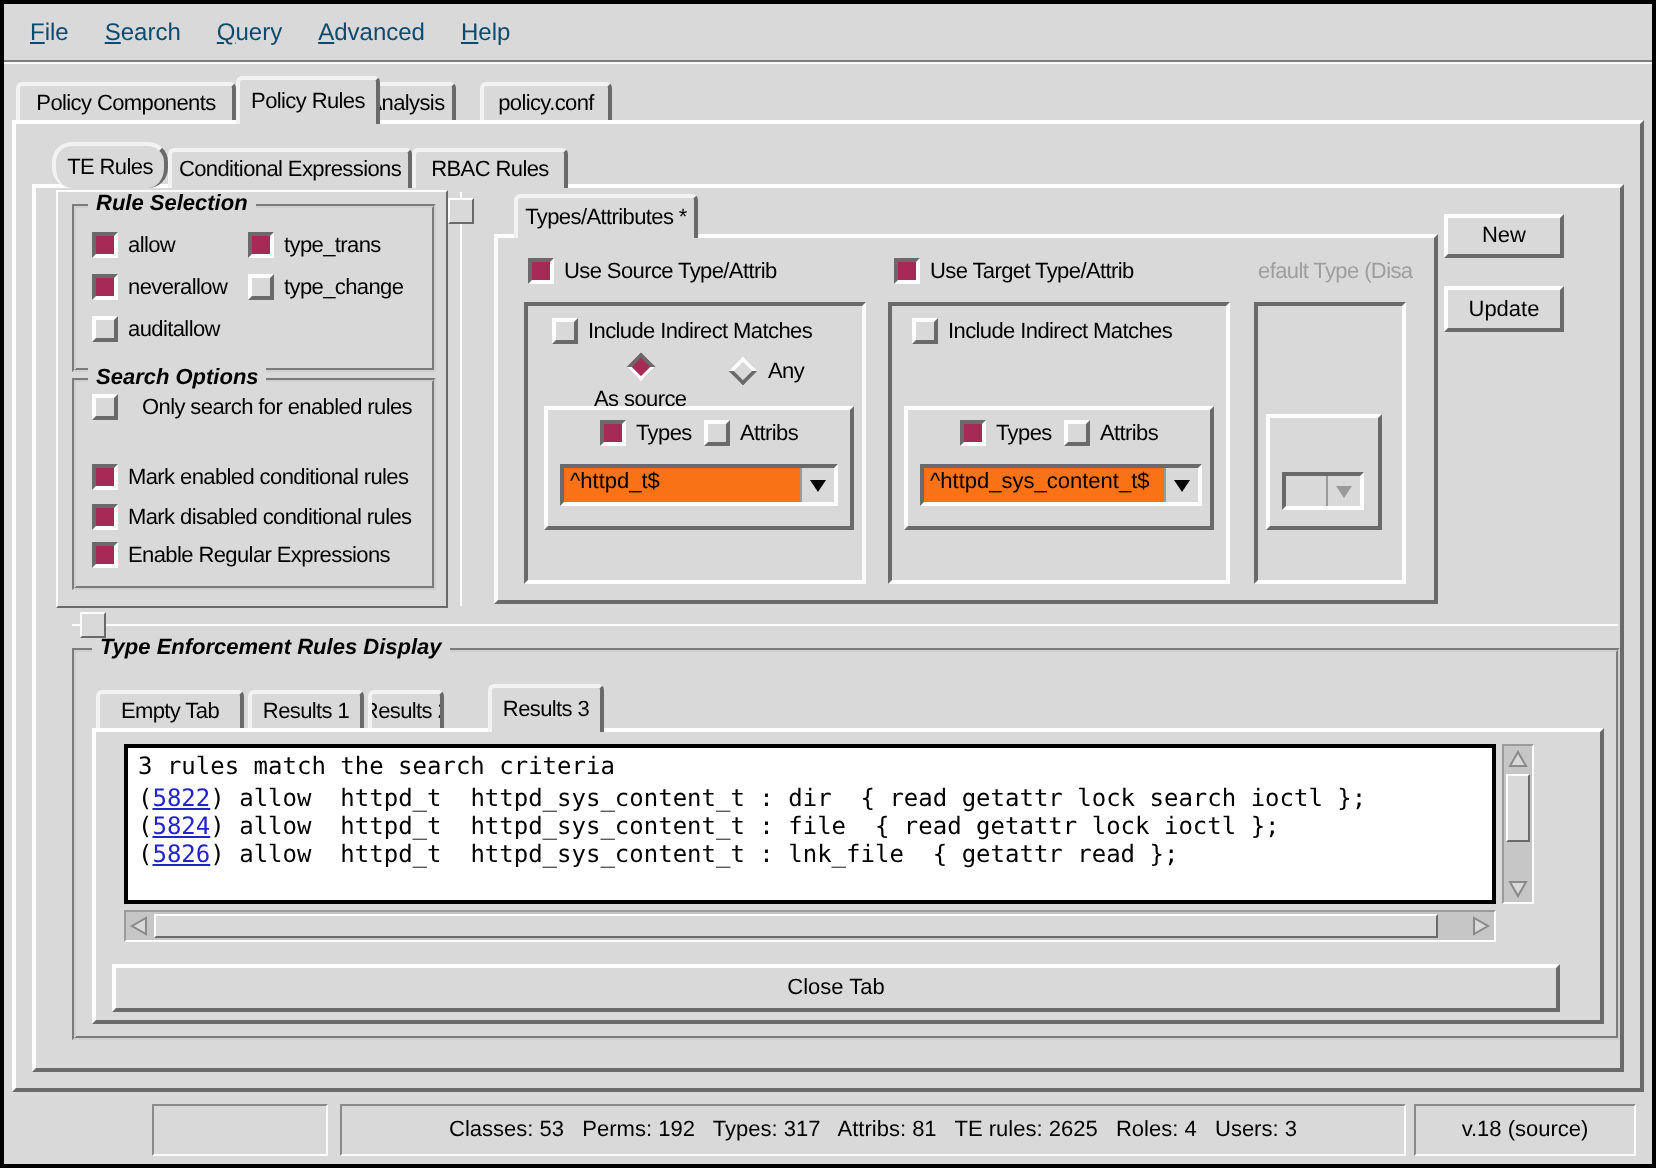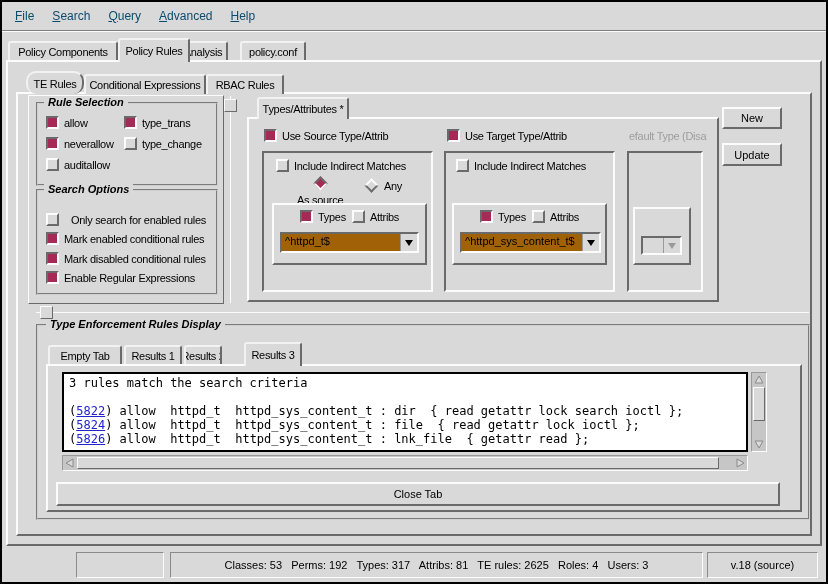--- a/index.html
+++ b/index.html
@@ -22,21 +22,21 @@
   .pane{background:#d9d9d9;z-index:1;}
   
   .lf{border:2px groove #cfcfcf;background:transparent;}
   .lf-title{position:absolute;background:#d9d9d9;padding:0 4px;font-style:italic;font-weight:bold;font-size:11px;white-space:nowrap;z-index:2;}
   
   .check{display:flex;align-items:center;gap:5px;height:15px;font-size:11px;letter-spacing:-0.3px;white-space:nowrap;z-index:2;}
   .check .ind{width:13px;height:13px;box-sizing:border-box;border:2px solid;border-color:#fcfcfc #6a6a6a #6a6a6a #fcfcfc;background:#d9d9d9;flex:0 0 13px;}
   .check.on .ind{border-color:#6a6a6a #fcfcfc #fcfcfc #6a6a6a;background:var(--accent);}
   .check.rad .ind{width:11px;height:11px;flex:0 0 11px;transform:rotate(45deg) scale(0.92);margin:0 2px;}
   
-  .combo{display:flex;background:#a16207;border:2px solid;border-color:#6a6a6a #fcfcfc #fcfcfc #6a6a6a;box-sizing:border-box;}
+  .combo{display:flex;background:#f97316;border:2px solid;border-color:#6a6a6a #fcfcfc #fcfcfc #6a6a6a;box-sizing:border-box;}
   .combo .cval{flex:1;font-size:11px;line-height:15px;padding-left:3px;white-space:pre;overflow:hidden;color:#000;}
   .combo .carr{width:16px;background:#d9d9d9;border-left:1px solid #9a9a9a;display:flex;align-items:center;justify-content:center;}
   .combo .carr i{display:block;width:0;height:0;border:4px solid transparent;border-top:6px solid #000;margin-top:5px;}
   .combo.dis{background:#d9d9d9;}
   .combo.dis .carr i{border-top-color:#9a9a9a;}
   
   .btn{background:#d9d9d9;border:2px solid;border-color:#fcfcfc #6a6a6a #6a6a6a #fcfcfc;font-size:11px;display:flex;align-items:center;justify-content:center;box-sizing:border-box;cursor:default;white-space:nowrap;}
   
   .ta{background:#fff;border:2px solid #000;font-family:"DejaVu Sans Mono",monospace;font-size:12px;line-height:14px;padding:2px 5px;overflow:hidden;color:#000;}
   .ta .line{white-space:pre;}
@@ -110,21 +110,21 @@
     <span class="ind"></span>
         <span>type_change</span>
   </div>
   <div class="abs check" style="left:46px;top:157px;">
     <span class="ind"></span>
         <span>auditallow</span>
   </div>
 
   <div class="abs lf" style="left:36px;top:189px;width:182px;height:106px;z-index:2;"></div>
   <div class="abs lf-title" style="left:44px;top:183px;">Search Options</div>
-  <div class="abs check" style="left:46px;top:212px;gap:12px;">
+  <div class="abs check" style="left:46px;top:196px;gap:12px;">
     <span class="ind"></span>
         <span>Only search for enabled rules</span>
   </div>
   <div class="abs check on" style="left:46px;top:251px;">
     <span class="ind"></span>
         <span>Mark disabled conditional rules</span>
   </div>
   <div class="abs check on" style="left:46px;top:231px;">
     <span class="ind"></span>
         <span>Mark enabled conditional rules</span>
@@ -218,21 +218,21 @@
   <div class="abs lf" style="left:36px;top:324px;width:774px;height:196px;z-index:2;"></div>
   <div class="abs lf-title" style="left:46px;top:318px;">Type Enforcement Rules Display</div>
 
   <div class="abs tab" style="left:48px;top:345px;width:74px;height:19px;z-index:3;">Empty Tab</div>
   <div class="abs tab" style="left:124px;top:345px;width:58px;height:19px;z-index:3;">Results 1</div>
   <div class="abs tab" style="left:184px;top:345px;width:38px;height:19px;z-index:3;">Results 2</div>
   <div class="abs tab sel" style="left:244px;top:342px;width:58px;height:24px;z-index:5;">Results 3</div>
   <div class="abs raised pane" style="left:46px;top:364px;width:756px;height:148px;z-index:3;"></div>
 
   <div class="abs ta" style="left:62px;top:372px;width:686px;height:80px;z-index:4;">
-    <div class="line" style="margin-bottom:14px;">3 rules match the search criteria</div>
+    <div class="line" style="margin-bottom:2px;">3 rules match the search criteria</div>
     <div class="line"><span>(</span><a class="rlink">5822</a><span>) </span><span>allow  httpd_t  httpd_sys_content_t : dir  { read getattr lock search ioctl };</span></div>
     <div class="line"><span>(</span><a class="rlink">5824</a><span>) </span><span>allow  httpd_t  httpd_sys_content_t : file  { read getattr lock ioctl };</span></div>
     <div class="line"><span>(</span><a class="rlink">5826</a><span>) </span><span>allow  httpd_t  httpd_sys_content_t : lnk_file  { getattr read };</span></div>
   </div>
 
   <div class="abs sb" style="left:751px;top:372px;width:16px;height:80px;z-index:4;">
     <span class="arr" style="left:1px;top:0;width:12px;height:13px;">
       <svg width="10" height="9" viewBox="0 0 10 9">
             <polygon points="5,1 9,8 1,8" fill="#d9d9d9" stroke="#8a8a8a"></polygon>
           </svg>

